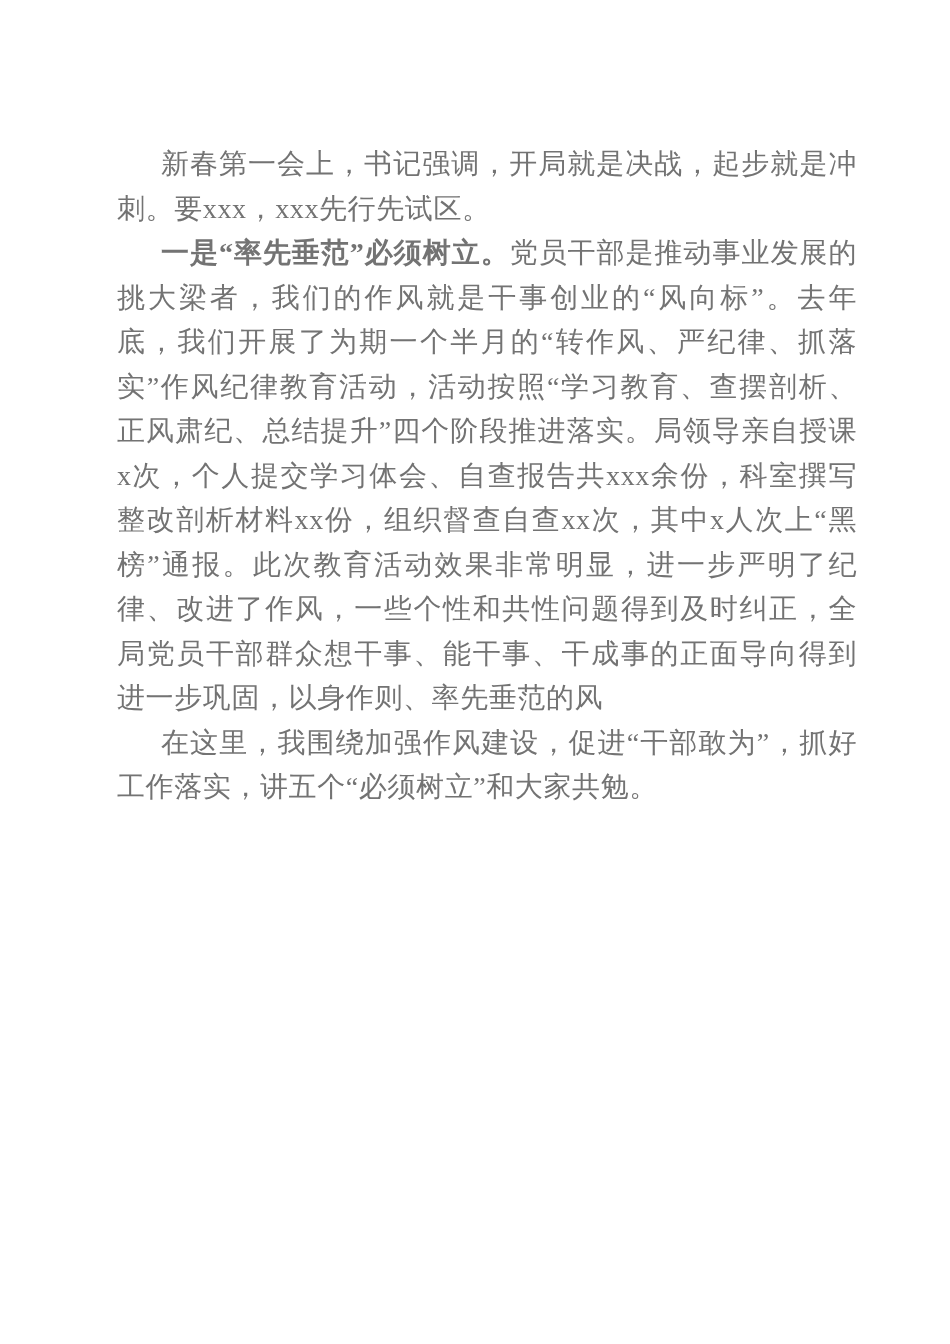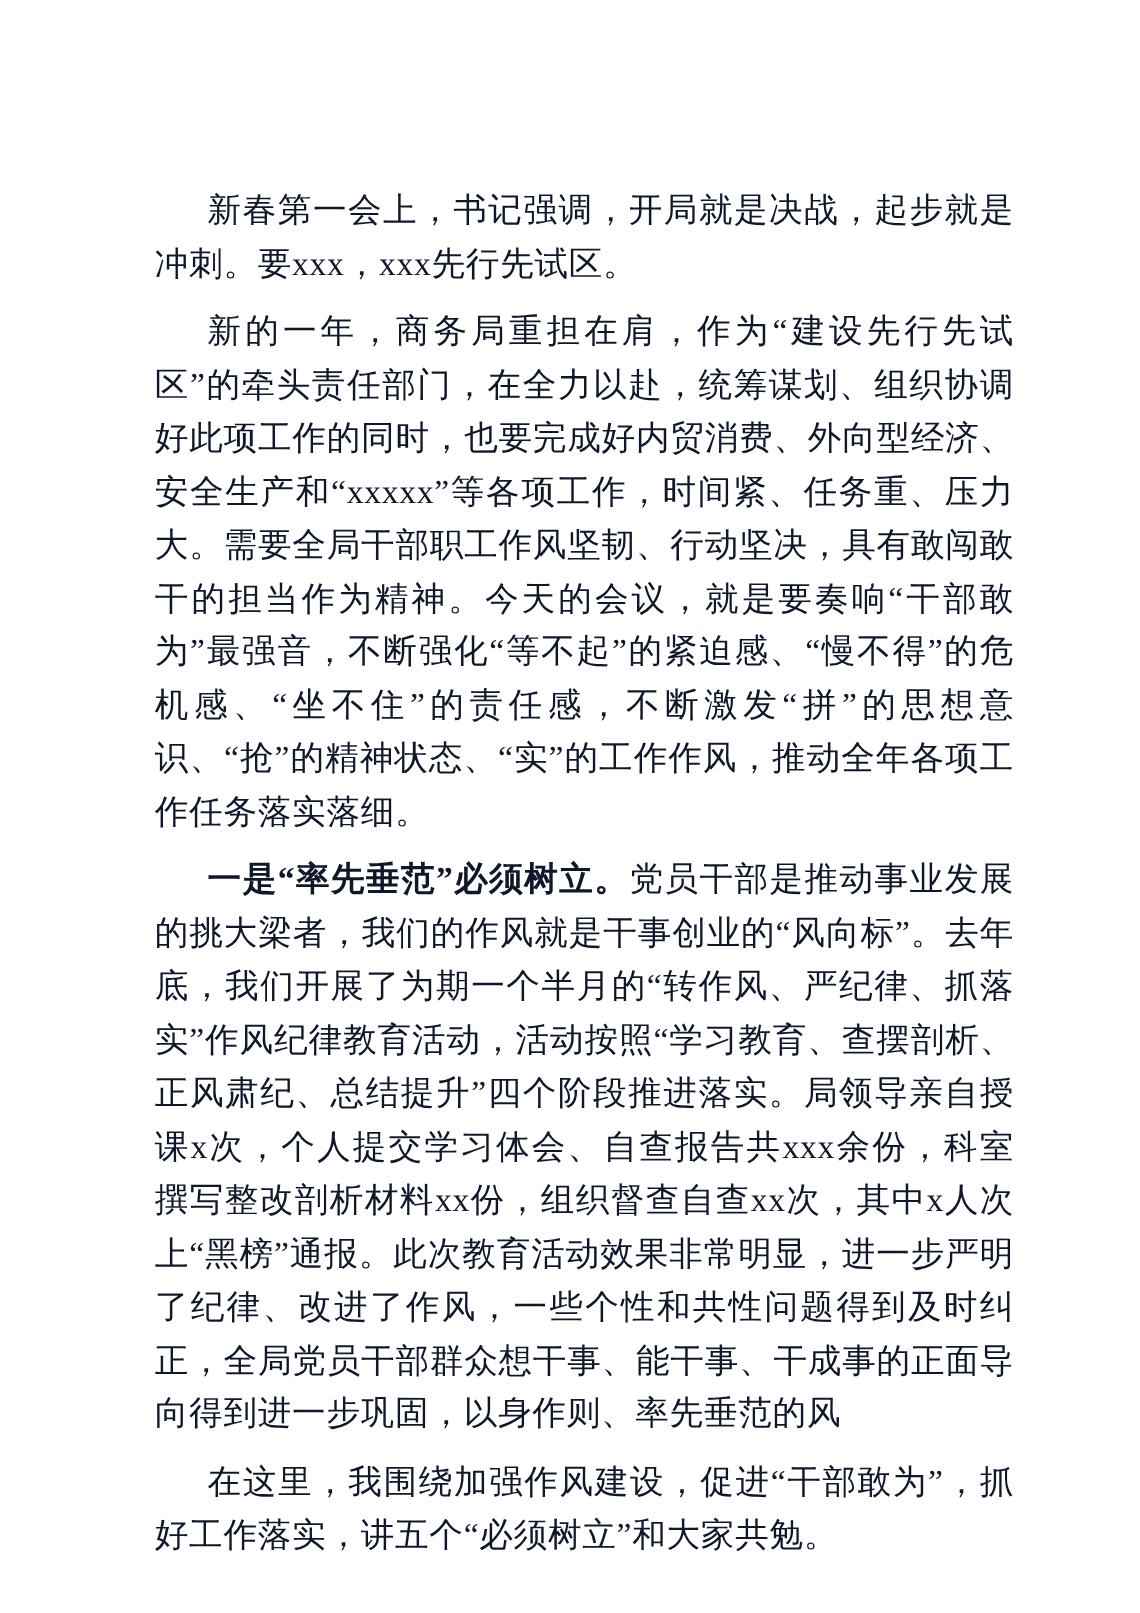--- a/index.html
+++ b/index.html
@@ -18,37 +18,36 @@
     box-sizing: border-box;
     width: 950px;
     height: 1344px;
     background: #ffffff;
     padding: 142px 93px 0 117px;
   }
   .doc-body {
     width: 740px;
   }
   .para {
-    margin: 12px;
+    margin: 0;
     padding: 0;
-    color: #0f172a;
+    color: #737373;
     font-size: 28px;
     letter-spacing: 0.6px;
     line-height: 44.5px;
     text-align: justify;
     text-indent: 44px;
     word-break: break-word;
   }
   .para .lead {
     font-weight: 700;
   }
 </style>
 </head>
 <body>
 
 <main class="page">
   <section class="doc-body">
     <p class="para">新春第一会上，书记强调，开局就是决战，起步就是冲刺。要xxx，xxx先行先试区。</p>
-    <p class="para">新的一年，商务局重担在肩，作为“建设先行先试区”的牵头责任部门，在全力以赴，统筹谋划、组织协调好此项工作的同时，也要完成好内贸消费、外向型经济、安全生产和“xxxxx”等各项工作，时间紧、任务重、压力大。需要全局干部职工作风坚韧、行动坚决，具有敢闯敢干的担当作为精神。今天的会议，就是要奏响“干部敢为”最强音，不断强化“等不起”的紧迫感、“慢不得”的危机感、“坐不住”的责任感，不断激发“拼”的思想意识、“抢”的精神状态、“实”的工作作风，推动全年各项工作任务落实落细。</p>
     <p class="para"><strong class="lead">一是“率先垂范”必须树立。</strong><span>党员干部是推动事业发展的挑大梁者，我们的作风就是干事创业的“风向标”。去年底，我们开展了为期一个半月的“转作风、严纪律、抓落实”作风纪律教育活动，活动按照“学习教育、查摆剖析、正风肃纪、总结提升”四个阶段推进落实。局领导亲自授课x次，个人提交学习体会、自查报告共xxx余份，科室撰写整改剖析材料xx份，组织督查自查xx次，其中x人次上“黑榜”通报。此次教育活动效果非常明显，进一步严明了纪律、改进了作风，一些个性和共性问题得到及时纠正，全局党员干部群众想干事、能干事、干成事的正面导向得到进一步巩固，以身作则、率先垂范的风</span></p>
     <p class="para">在这里，我围绕加强作风建设，促进“干部敢为”，抓好工作落实，讲五个“必须树立”和大家共勉。</p>
   </section>
 </main>
 
 </body></html>

